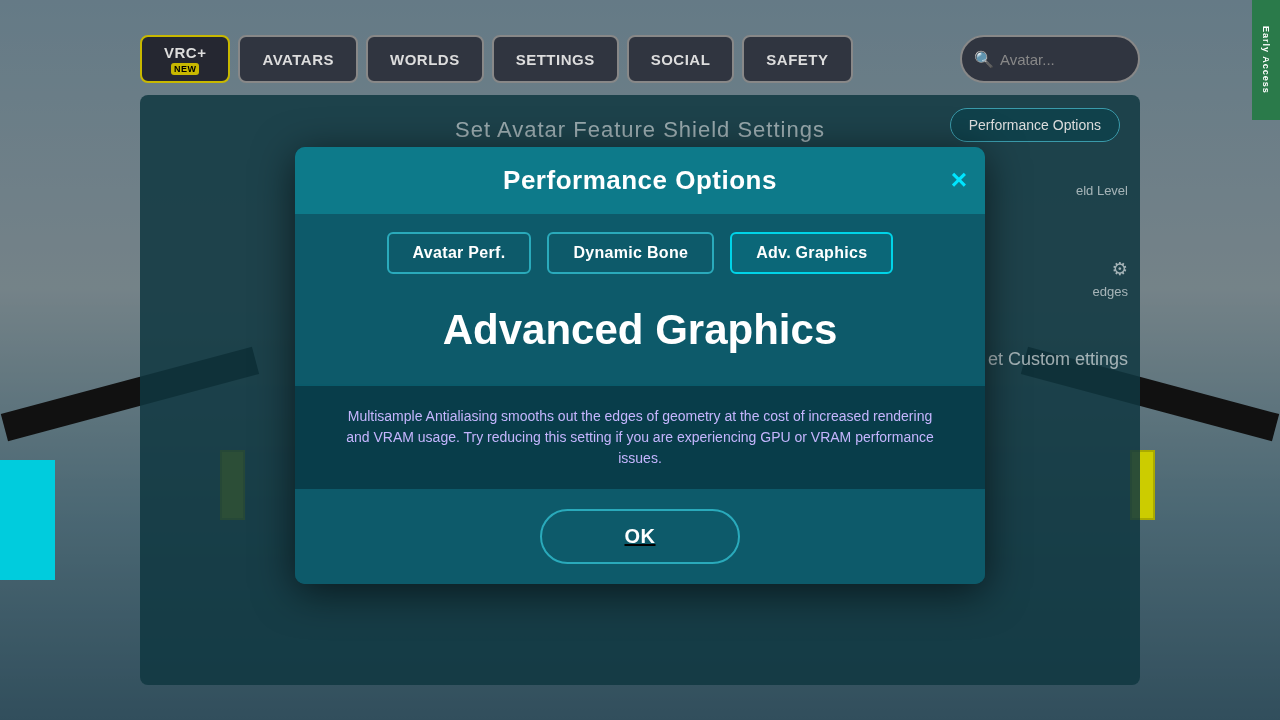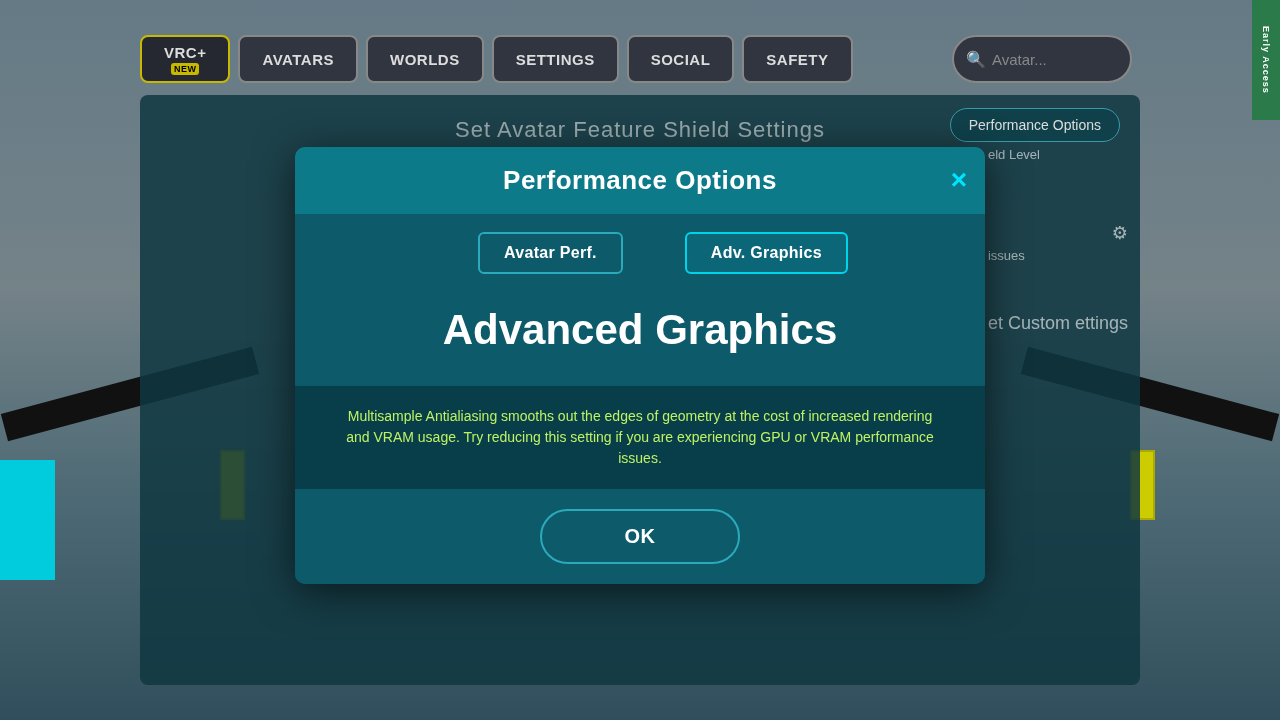--- a/index.html
+++ b/index.html
@@ -27,21 +27,21 @@
       inset: 0;
       background: rgba(0,0,0,0.45);
       z-index: 1;
     }
 
     
     .top-nav {
       position: absolute;
       top: 28px;
       left: 140px;
-      right: 148px;
+      right: 140px;
       height: 62px;
       display: flex;
       align-items: center;
       gap: 8px;
       z-index: 10;
     }
 
     .nav-btn {
       height: 48px;
       padding: 0 22px;
@@ -217,21 +217,20 @@
     .tab-btn {
       padding: 10px 24px;
       border-radius: 6px;
       border: 2px solid #2aaabb;
       background: transparent;
       color: #fff;
       font-size: 16px;
       font-weight: 600;
       cursor: pointer;
       letter-spacing: 0.3px;
-      margin-left: 46px;
     }
 
     .tab-btn.active {
       background: rgba(0, 180, 200, 0.15);
       border-color: #00d4e8;
     }
 
     
     .section-title {
       text-align: center;
@@ -289,32 +288,33 @@
       font-weight: normal;
       min-width: 60px;
       text-align: center;
     }
 
     
     .info-box {
       background: #083d4a;
       border-top: 2px solid #0a5a6a;
       padding: 20px 40px;
-      color: #bef264;
+      color: #c4b5fd;
       font-size: 14px;
       line-height: 1.5;
       text-align: center;
     }
 
     
     .ok-row {
       background: #0d5a6a;
       padding: 20px 24px;
       display: flex;
       justify-content: center;
+      text-decoration: underline;
     }
 
     .ok-btn {
       width: 200px;
       padding: 14px 0;
       border-radius: 30px;
       border: 2px solid #2aaabb;
       background: transparent;
       color: #fff;
       font-size: 20px;
@@ -434,42 +434,43 @@
   <div class="search-box" style="position:relative;">
     <span class="search-icon-wrap">🔍</span>
     <span style="color:#888; font-size:15px;">Avatar...</span>
   </div>
 </nav>
 
 <div class="shield-panel">
   <div class="shield-title">Set Avatar Feature Shield Settings</div>
   <button class="perf-options-btn-bg">Performance Options</button>
 
-  <div style="position:absolute; right:12px; top:52px; color:rgba(255,255,255,0.6); font-size:13px; text-align:left;">
+  <div style="position:absolute; right:12px; top:88px; color:rgba(255,255,255,0.6); font-size:13px; text-align:right;">
     <div style="margin-bottom:60px;">eld Level</div>
     <div style="display:flex; align-items:center; gap:6px; justify-content:flex-end; margin-bottom:4px;">
       <span style="font-size:18px;">⚙</span>
     </div>
-    <div>issues</div>
+    <div>edges</div>
     <div style="margin-top:50px;">
       <div style="font-size:18px;">et Custom ettings</div>
     </div>
   </div>
 </div>
 
 <div class="modal-backdrop">
   <div class="modal">
 
     <div class="modal-header">
       <span class="modal-title">Performance Options</span>
       <button class="modal-close">×</button>
     </div>
 
     <div class="tab-bar">
       <button class="tab-btn">Avatar Perf.</button>
+      <button class="tab-btn">Dynamic Bone</button>
       <button class="tab-btn active">Adv. Graphics</button>
     </div>
 
     <div class="section-title">Advanced Graphics</div>
 
     <div class="settings-area">
 
 
 
       <div class="info-box">

